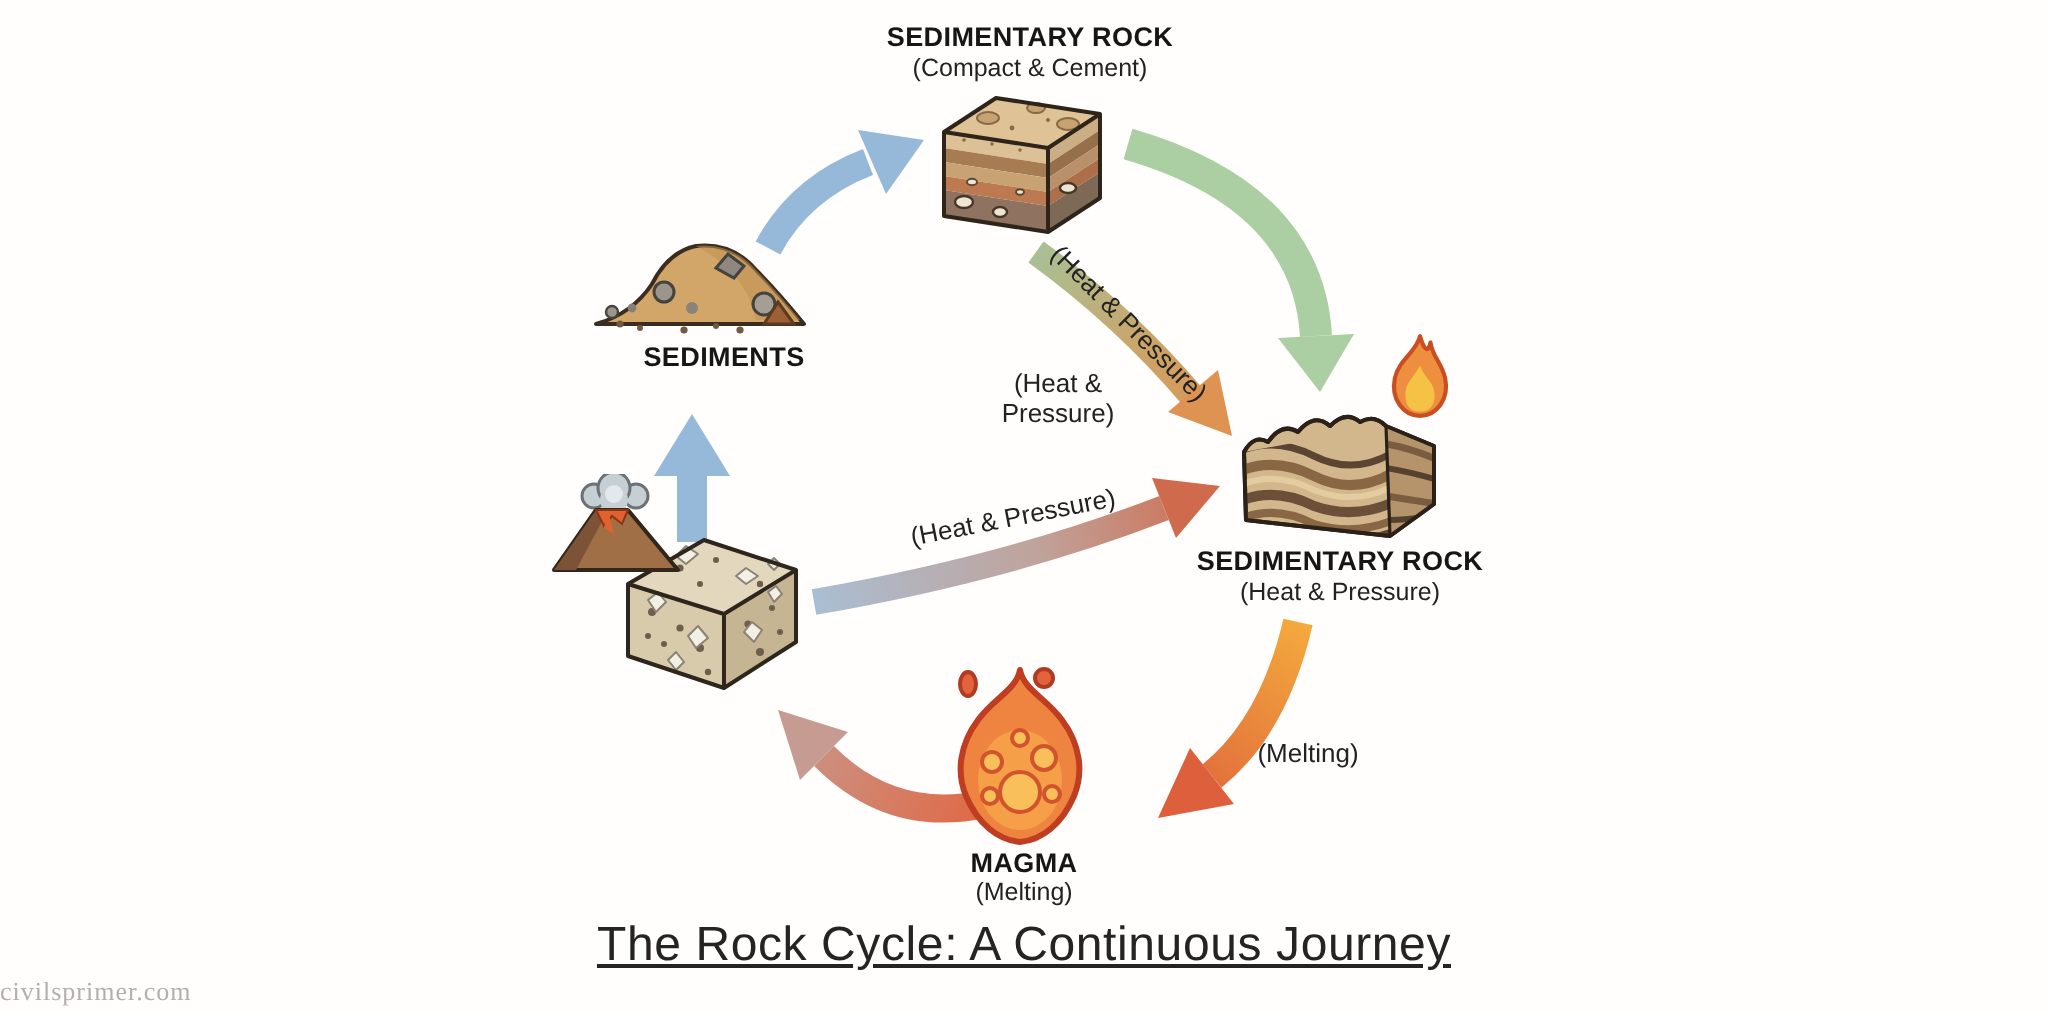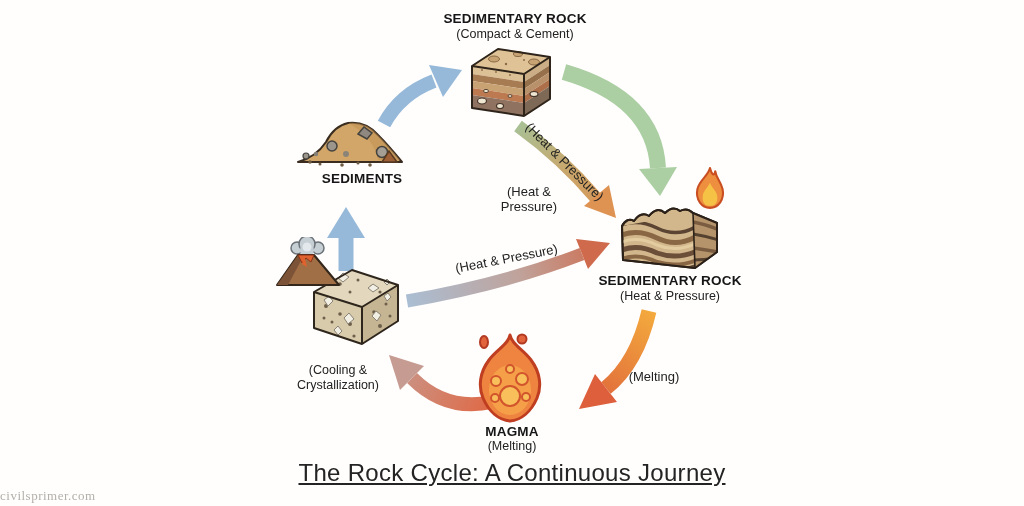--- a/index.html
+++ b/index.html
@@ -229,21 +229,20 @@
   </svg>
 
   <div class="lbl name" style="left:395px;top:11px;width:240px">SEDIMENTARY ROCK</div>
   <div class="lbl sub" style="left:395px;top:27px;width:240px">(Compact &amp; Cement)</div>
 
   <div class="lbl name" style="left:272px;top:171px;width:180px">SEDIMENTS</div>
 
   <div class="lbl name" style="left:565px;top:273px;width:210px">SEDIMENTARY ROCK</div>
   <div class="lbl sub" style="left:565px;top:289px;width:210px">(Heat &amp; Pressure)</div>
 
-  <div class="lbl sub" style="left:283px;top:363px;width:110px">(Cooling &amp; Crystallization)</div>
 
   <div class="lbl name" style="left:462px;top:424px;width:100px">MAGMA</div>
   <div class="lbl sub" style="left:462px;top:439px;width:100px">(Melting)</div>
 
   <div class="lbl sub rot45" style="left:487px;top:154px;width:155px;font-size:13px">(Heat &amp; Pressure)</div>
 
   <div class="lbl sub" style="left:492px;top:184px;width:74px;font-size:13px">(Heat &amp; Pressure)</div>
 
   <div class="lbl sub rotm11" style="left:429px;top:251px;width:155px;font-size:13px">(Heat &amp; Pressure)</div>
 

